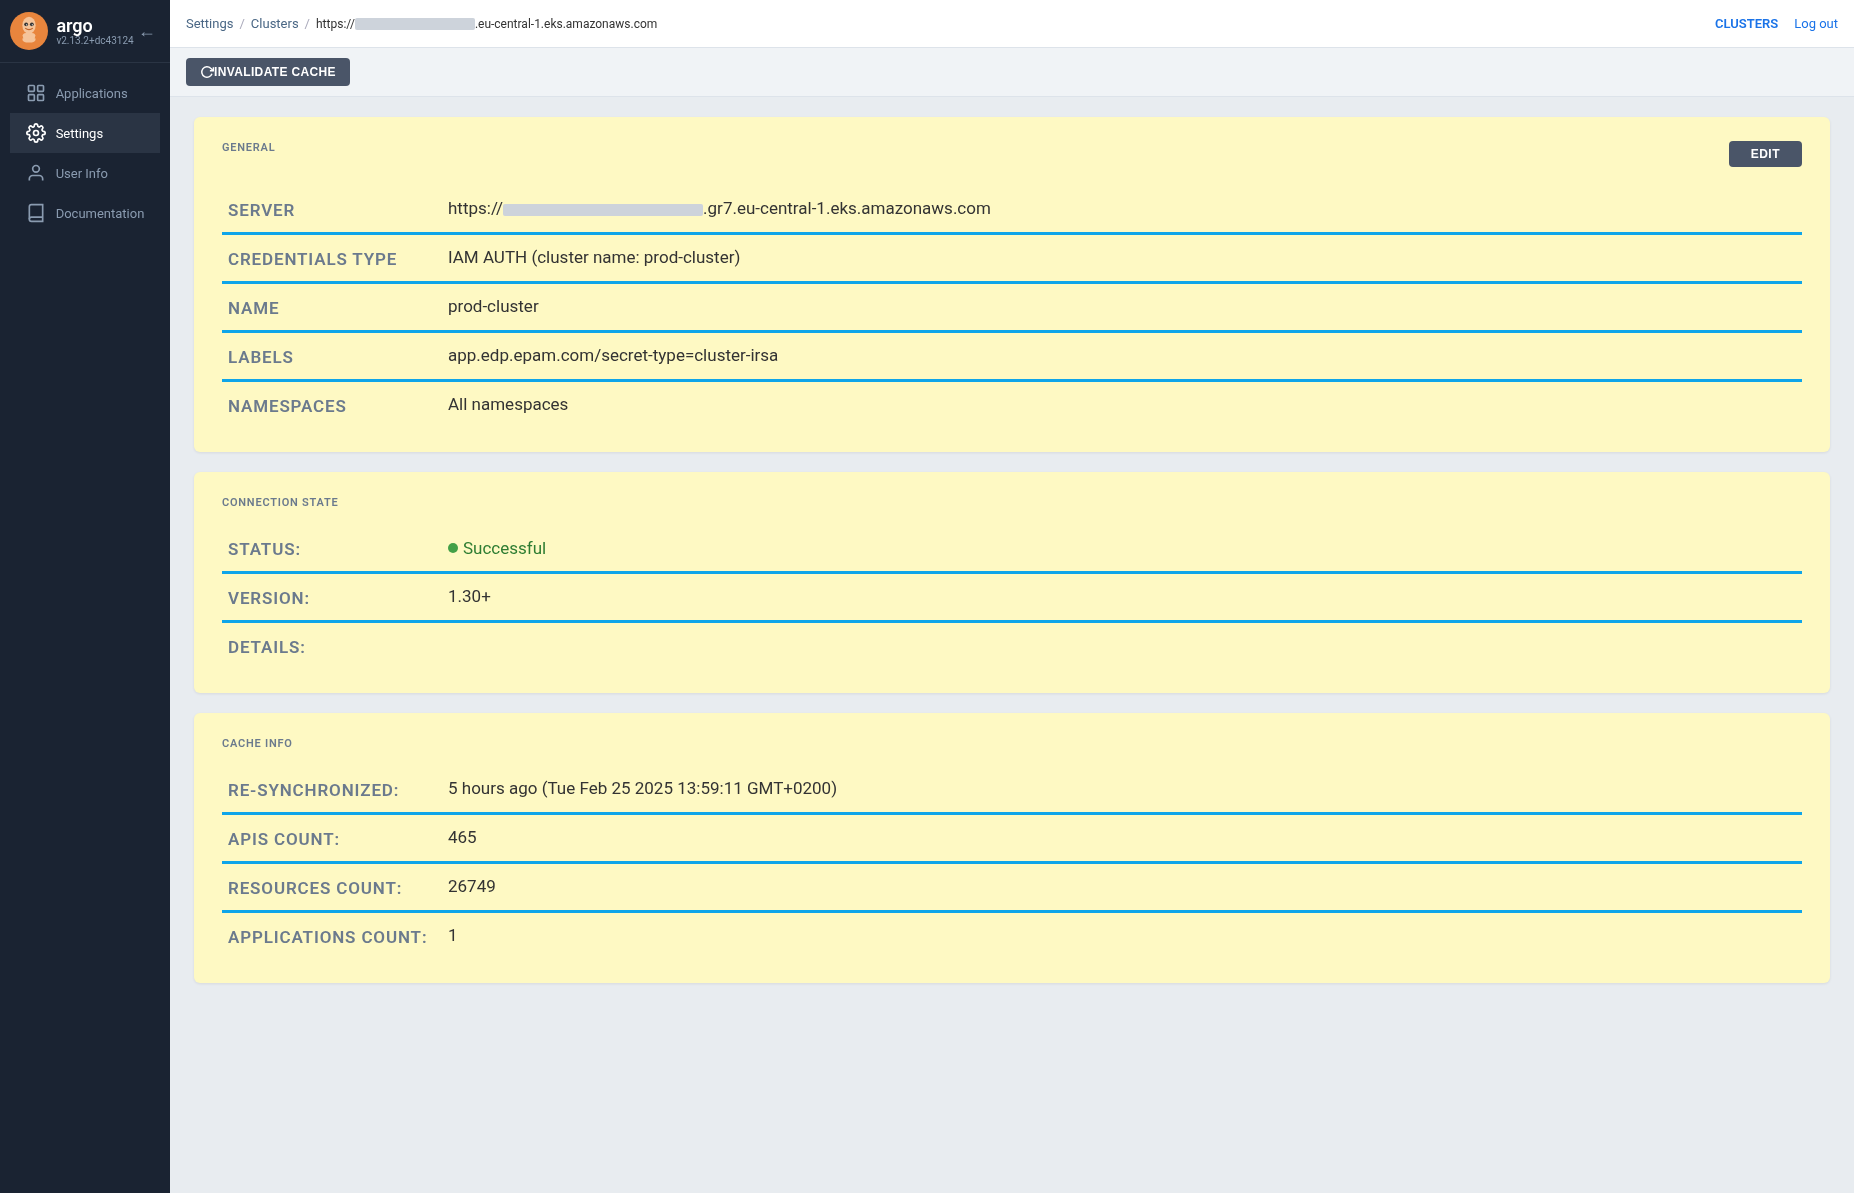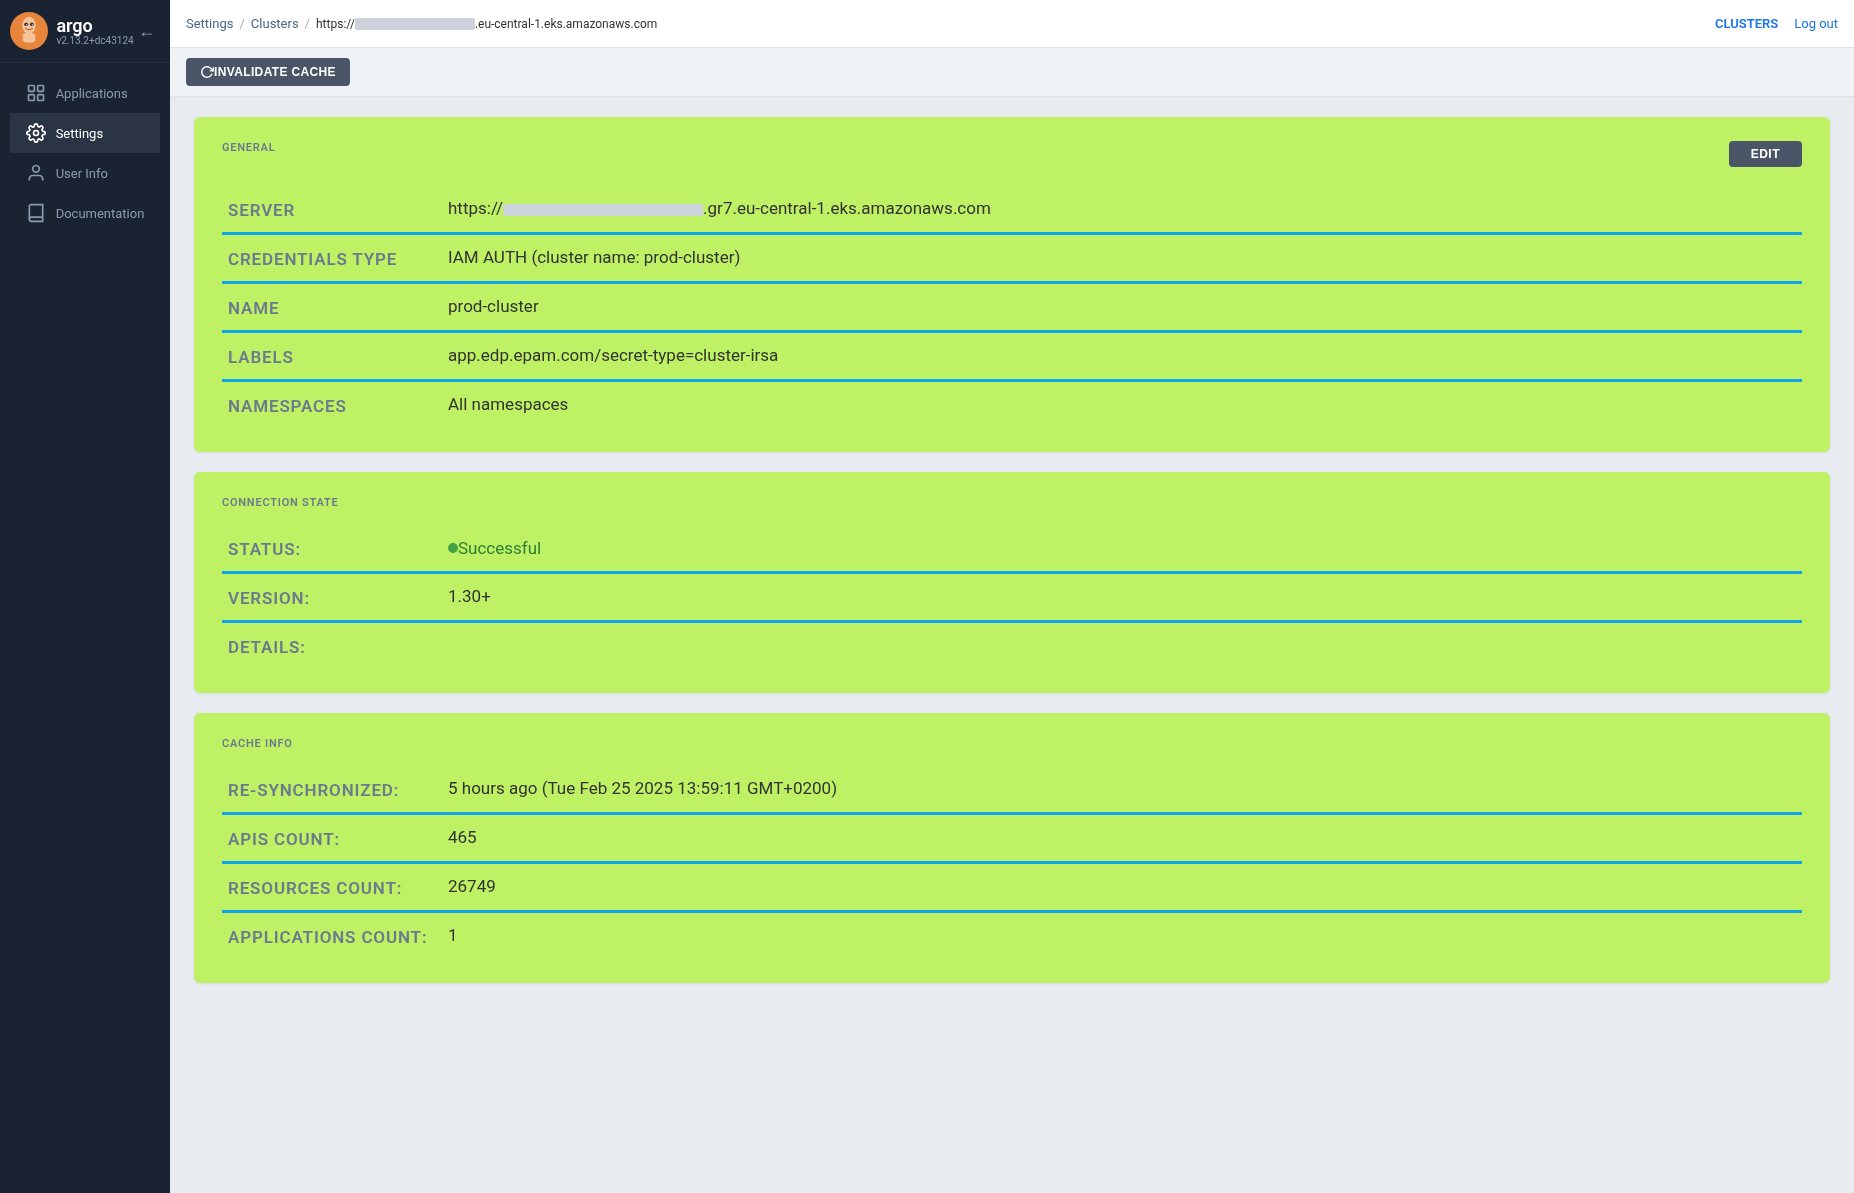--- a/index.html
+++ b/index.html
@@ -110,21 +110,21 @@
     
     .content {
       flex: 1;
       overflow-y: auto;
       padding: 20px 24px;
       background: #e8ecf0;
     }
 
     
     .card {
-      background: #bef264;
+      background: #fef9c3;
       border-radius: 6px;
       margin-bottom: 20px;
       padding: 24px 28px;
       box-shadow: 0 1px 3px rgba(0,0,0,0.08);
     }
     .card-title {
       font-size: 11px;
       font-weight: 600;
       color: #6b7a8d;
       letter-spacing: 0.07em;
@@ -153,20 +153,21 @@
     .info-table { width: 100%; border-collapse: collapse; }
     .info-row { border-top: 3px solid #0ea5e9; }
     .info-row:first-child { border-top: none; }
     .info-row td { padding: 12px 6px; vertical-align: top; font-size: 17px; }
     .info-label { color: #6b7a8d; font-weight: 600; font-size: 11px; letter-spacing: 0.05em; text-transform: uppercase; width: 220px; padding-top: 14px !important; }
     .info-value { color: #333; }
 
     .status-success {
       display: inline-flex;
       align-items: center;
+      gap: 5px;
       color: #2e7d32;
     }
     .status-dot {
       width: 10px;
       height: 10px;
       border-radius: 50%;
       background: #43a047;
       flex-shrink: 0;
     }
 

